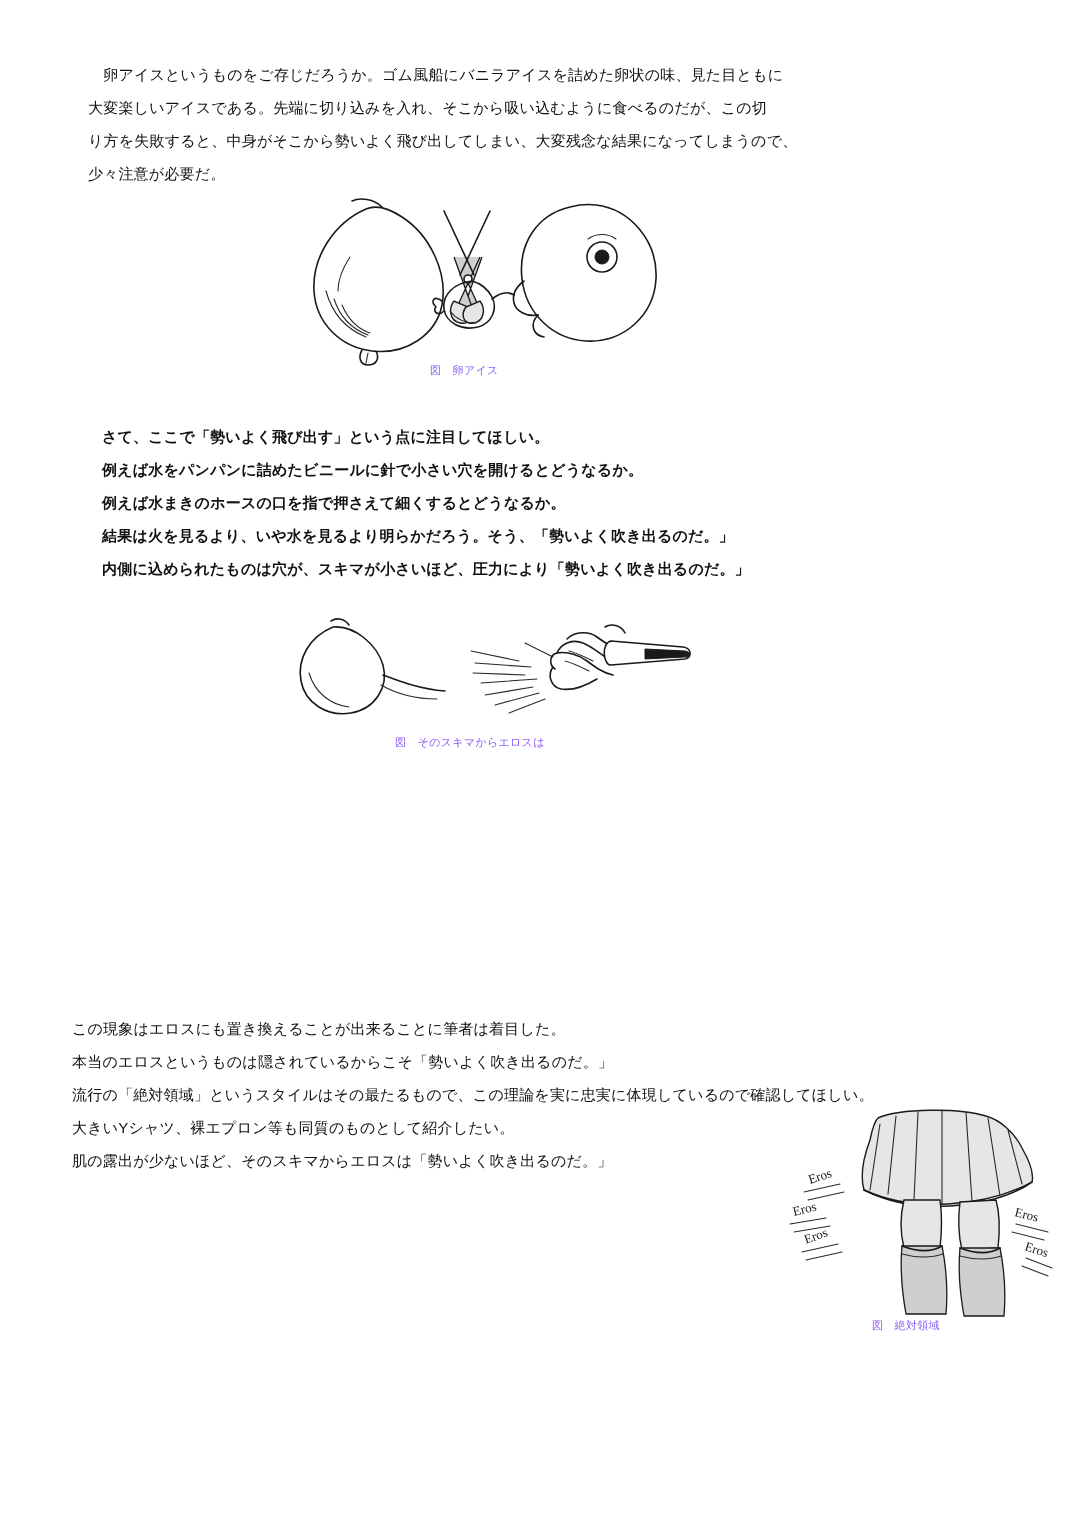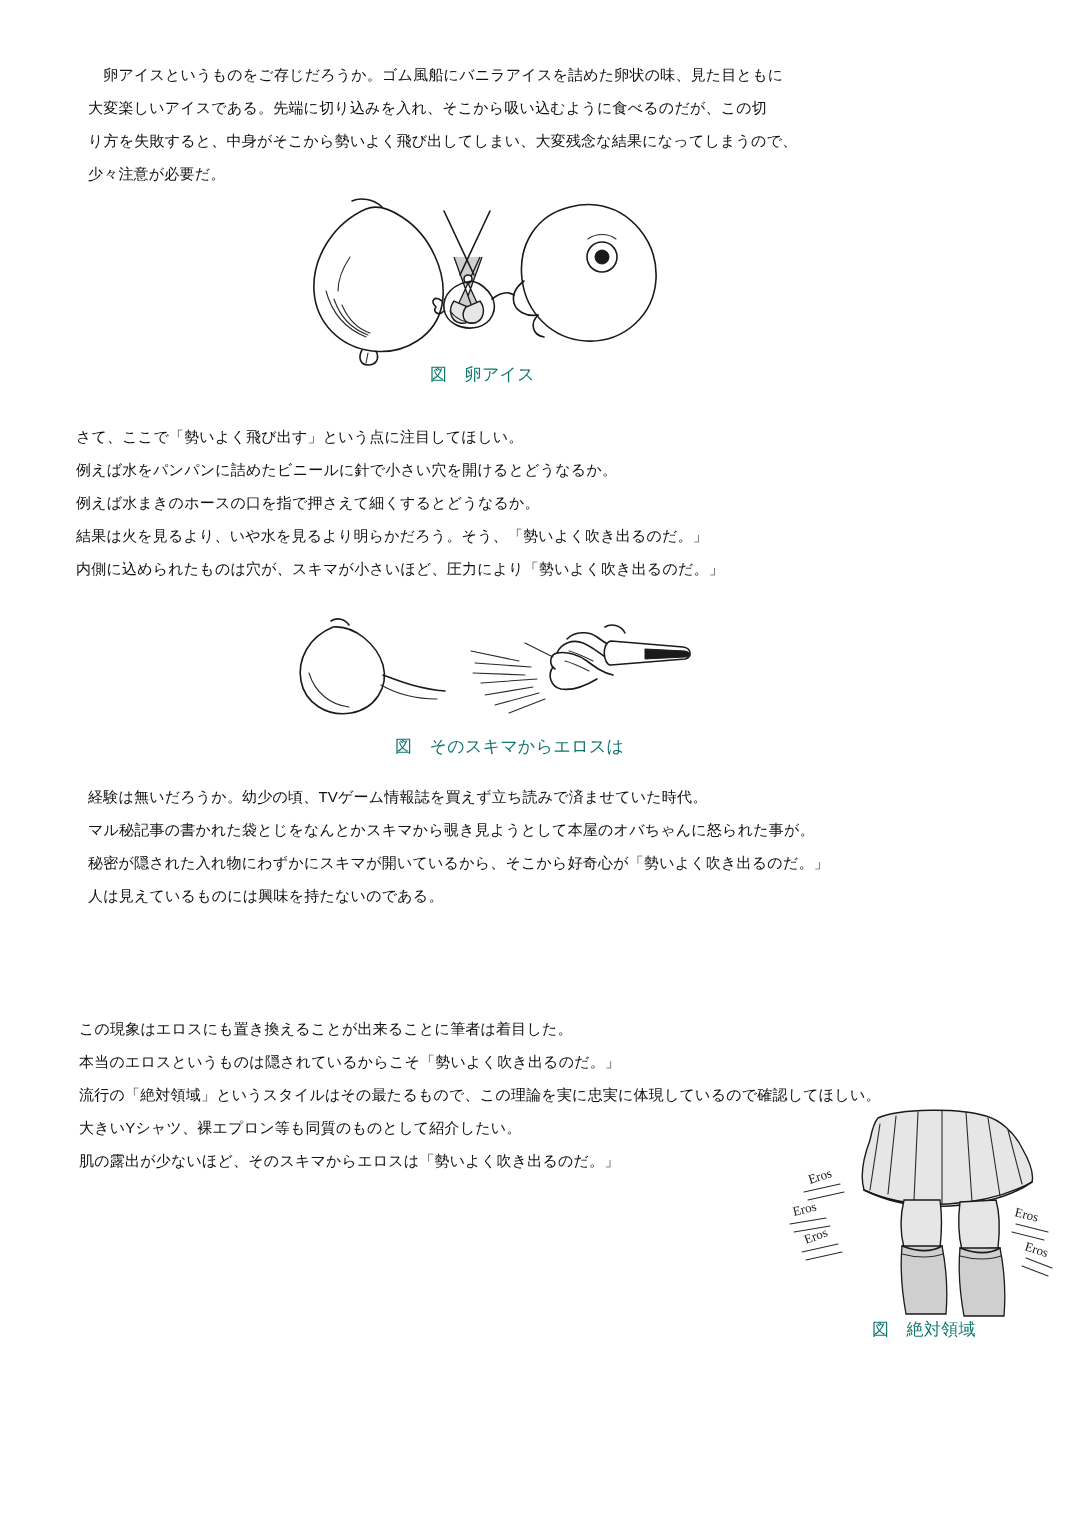--- a/index.html
+++ b/index.html
@@ -24,29 +24,29 @@
   }
   .para {
     position: absolute;
     font-size: 15px;
     line-height: 33px;
     letter-spacing: 0.2px;
     white-space: pre-line;
     color: #111;
   }
   .p-intro   { left: 88px;  top: 58px;  width: 900px; }
-  .p-second  { left: 76px;  top: 420px; width: 940px; }
+  .p-second  { left: 102px;  top: 420px; width: 940px; font-weight: bold; }
   .p-third   { left: 88px;  top: 780px; width: 940px; }
-  .p-fourth  { left: 79px;  top: 1012px; width: 950px; }
+  .p-fourth  { left: 72px;  top: 1012px; width: 950px; }
   .p-fifth   { left: 88px;  top: 1280px; width: 800px; }
 
   .fig-caption {
     position: absolute;
-    font-size: 17px;
-    color: #0f766e;
+    font-size: 11px;
+    color: #8b5cf6;
     letter-spacing: 0.3px;
     white-space: pre;
   }
   .cap1 { left: 430px; top: 363px; }
   .cap2 { left: 395px; top: 735px; }
   .cap3 { left: 872px; top: 1318px; }
 
   .figure { position: absolute; }
   .fig1 { left: 290px; top: 195px; width: 420px; height: 175px; }
   .fig2 { left: 295px; top: 615px; width: 420px; height: 115px; }
@@ -150,24 +150,20 @@
         <path class="ink-thin" d="M24 30 C32 32 40 36 48 40"></path>
 
         <path class="ink-fillwhite" d="M66 20 L138 26 C146 27 148 36 140 38 L66 44 C58 44 56 22 66 20 Z"></path>
         <path class="ink-dark" d="M100 28 L140 30 C146 31 146 36 140 36 L100 38 Z"></path>
         <path class="ink" d="M60 6 C66 2 76 4 80 12"></path>
       </g>
     </svg>
   </div>
   <div class="fig-caption cap2">図　そのスキマからエロスは</div>
 
-  <div class="para p-third">経験は無いだろうか。幼少の頃、TVゲーム情報誌を買えず立ち読みで済ませていた時代。
-マル秘記事の書かれた袋とじをなんとかスキマから覗き見ようとして本屋のオバちゃんに怒られた事が。
-秘密が隠された入れ物にわずかにスキマが開いているから、そこから好奇心が「勢いよく吹き出るのだ。」
-人は見えているものには興味を持たないのである。</div>
 
   <div class="para p-fourth">この現象はエロスにも置き換えることが出来ることに筆者は着目した。
 本当のエロスというものは隠されているからこそ「勢いよく吹き出るのだ。」
 流行の「絶対領域」というスタイルはその最たるもので、この理論を実に忠実に体現しているので確認してほしい。
 大きいYシャツ、裸エプロン等も同質のものとして紹介したい。
 肌の露出が少ないほど、そのスキマからエロスは「勢いよく吹き出るのだ。」</div>
 
   <div class="figure fig3">
     <svg width="250" height="210" viewBox="0 0 250 210">
 

